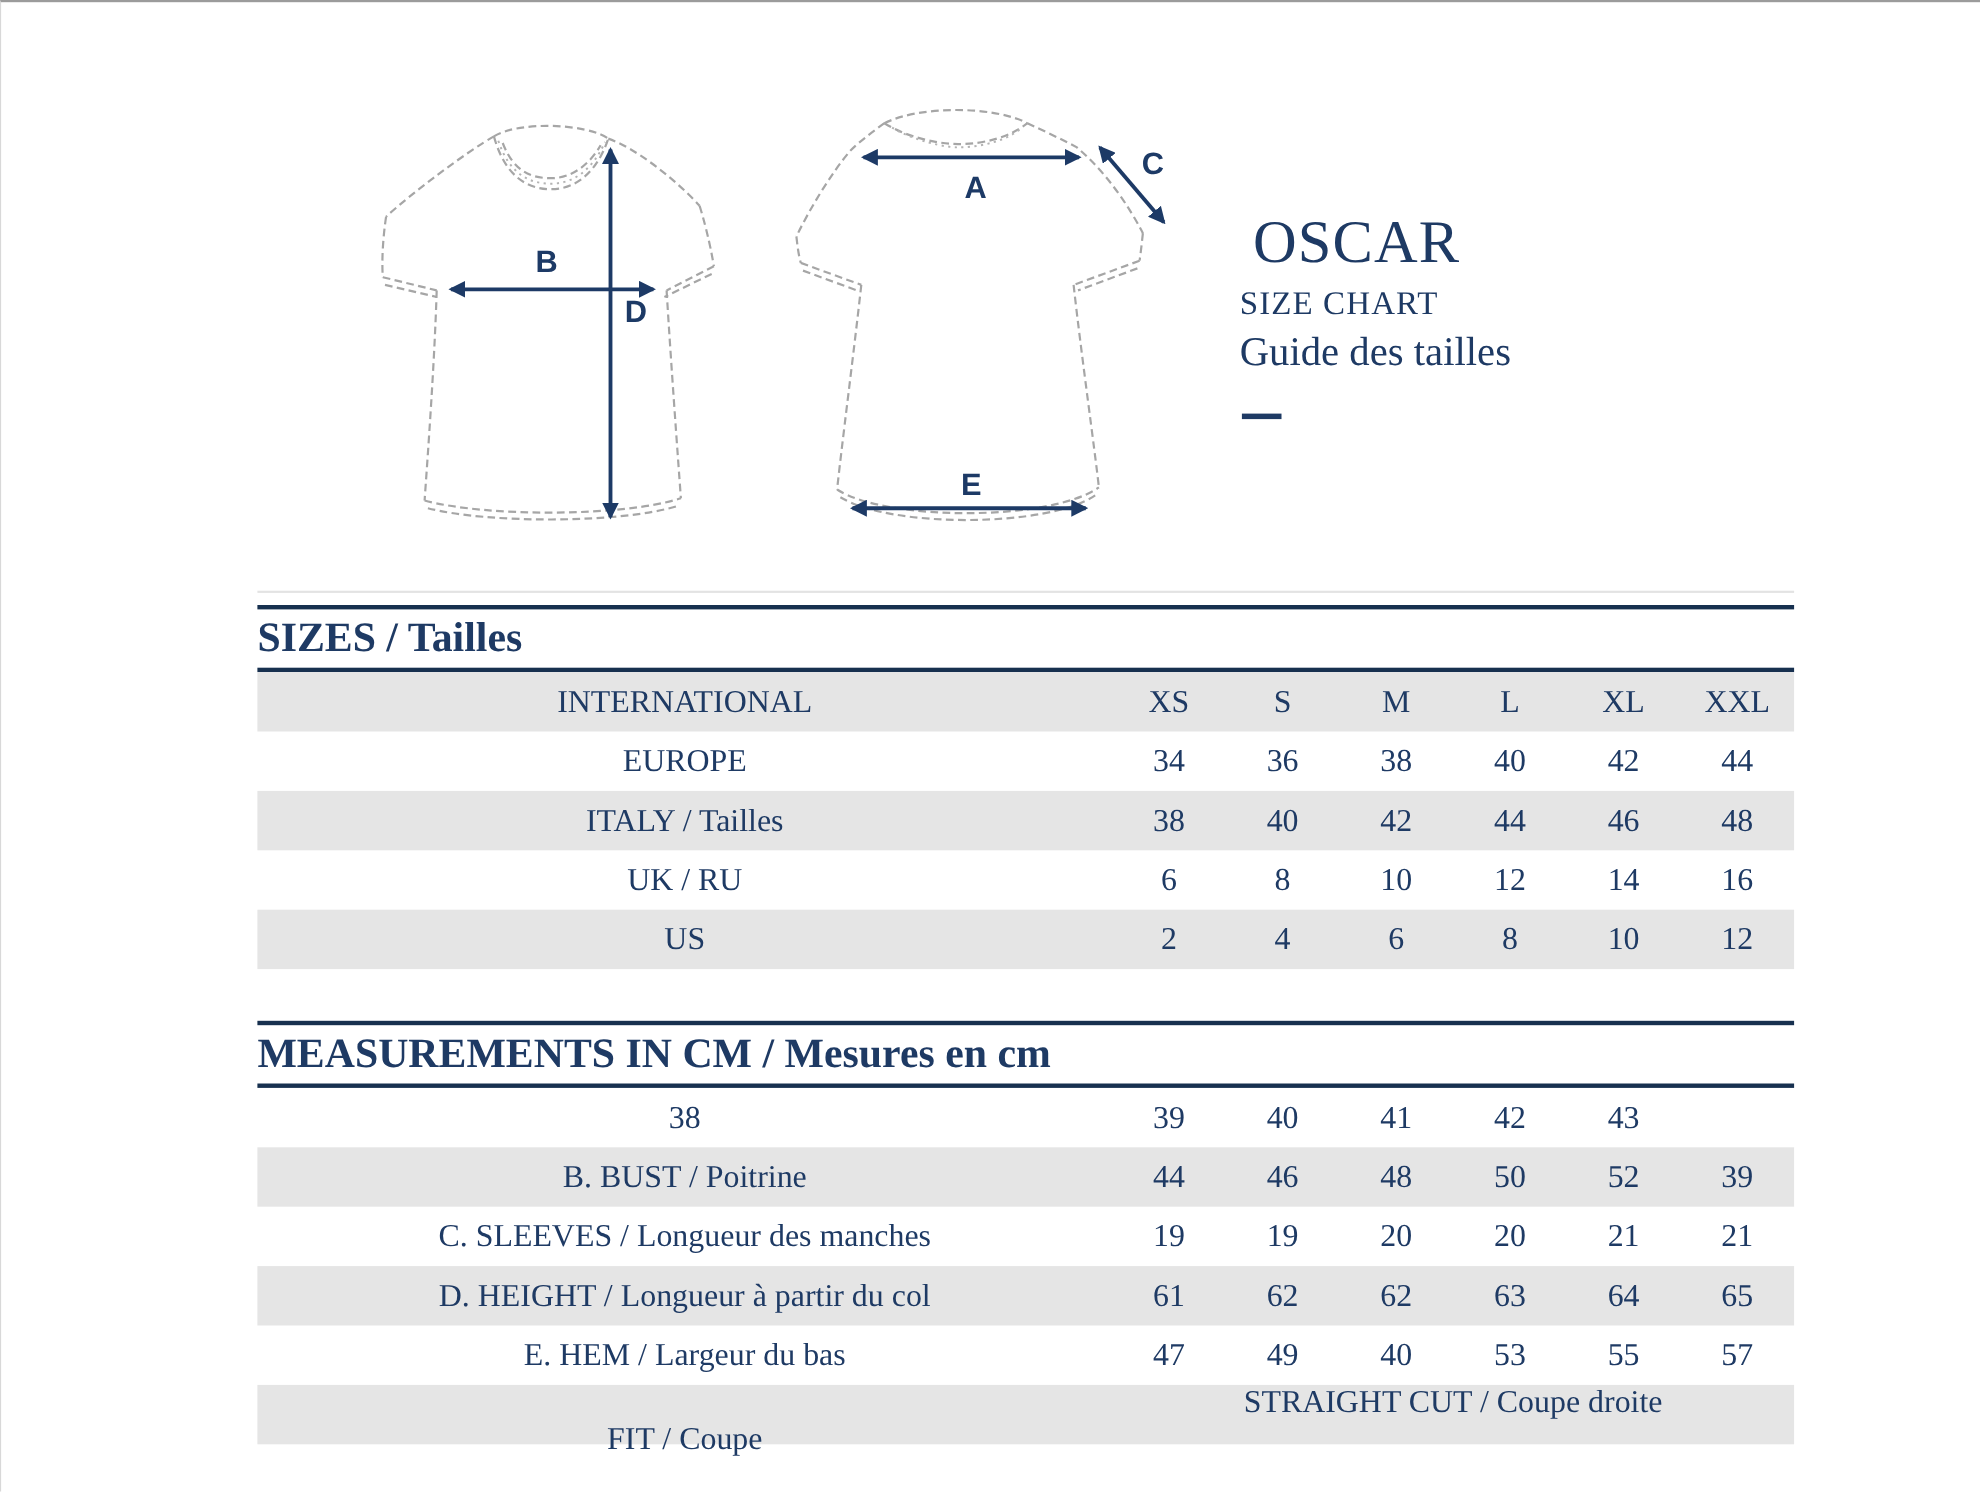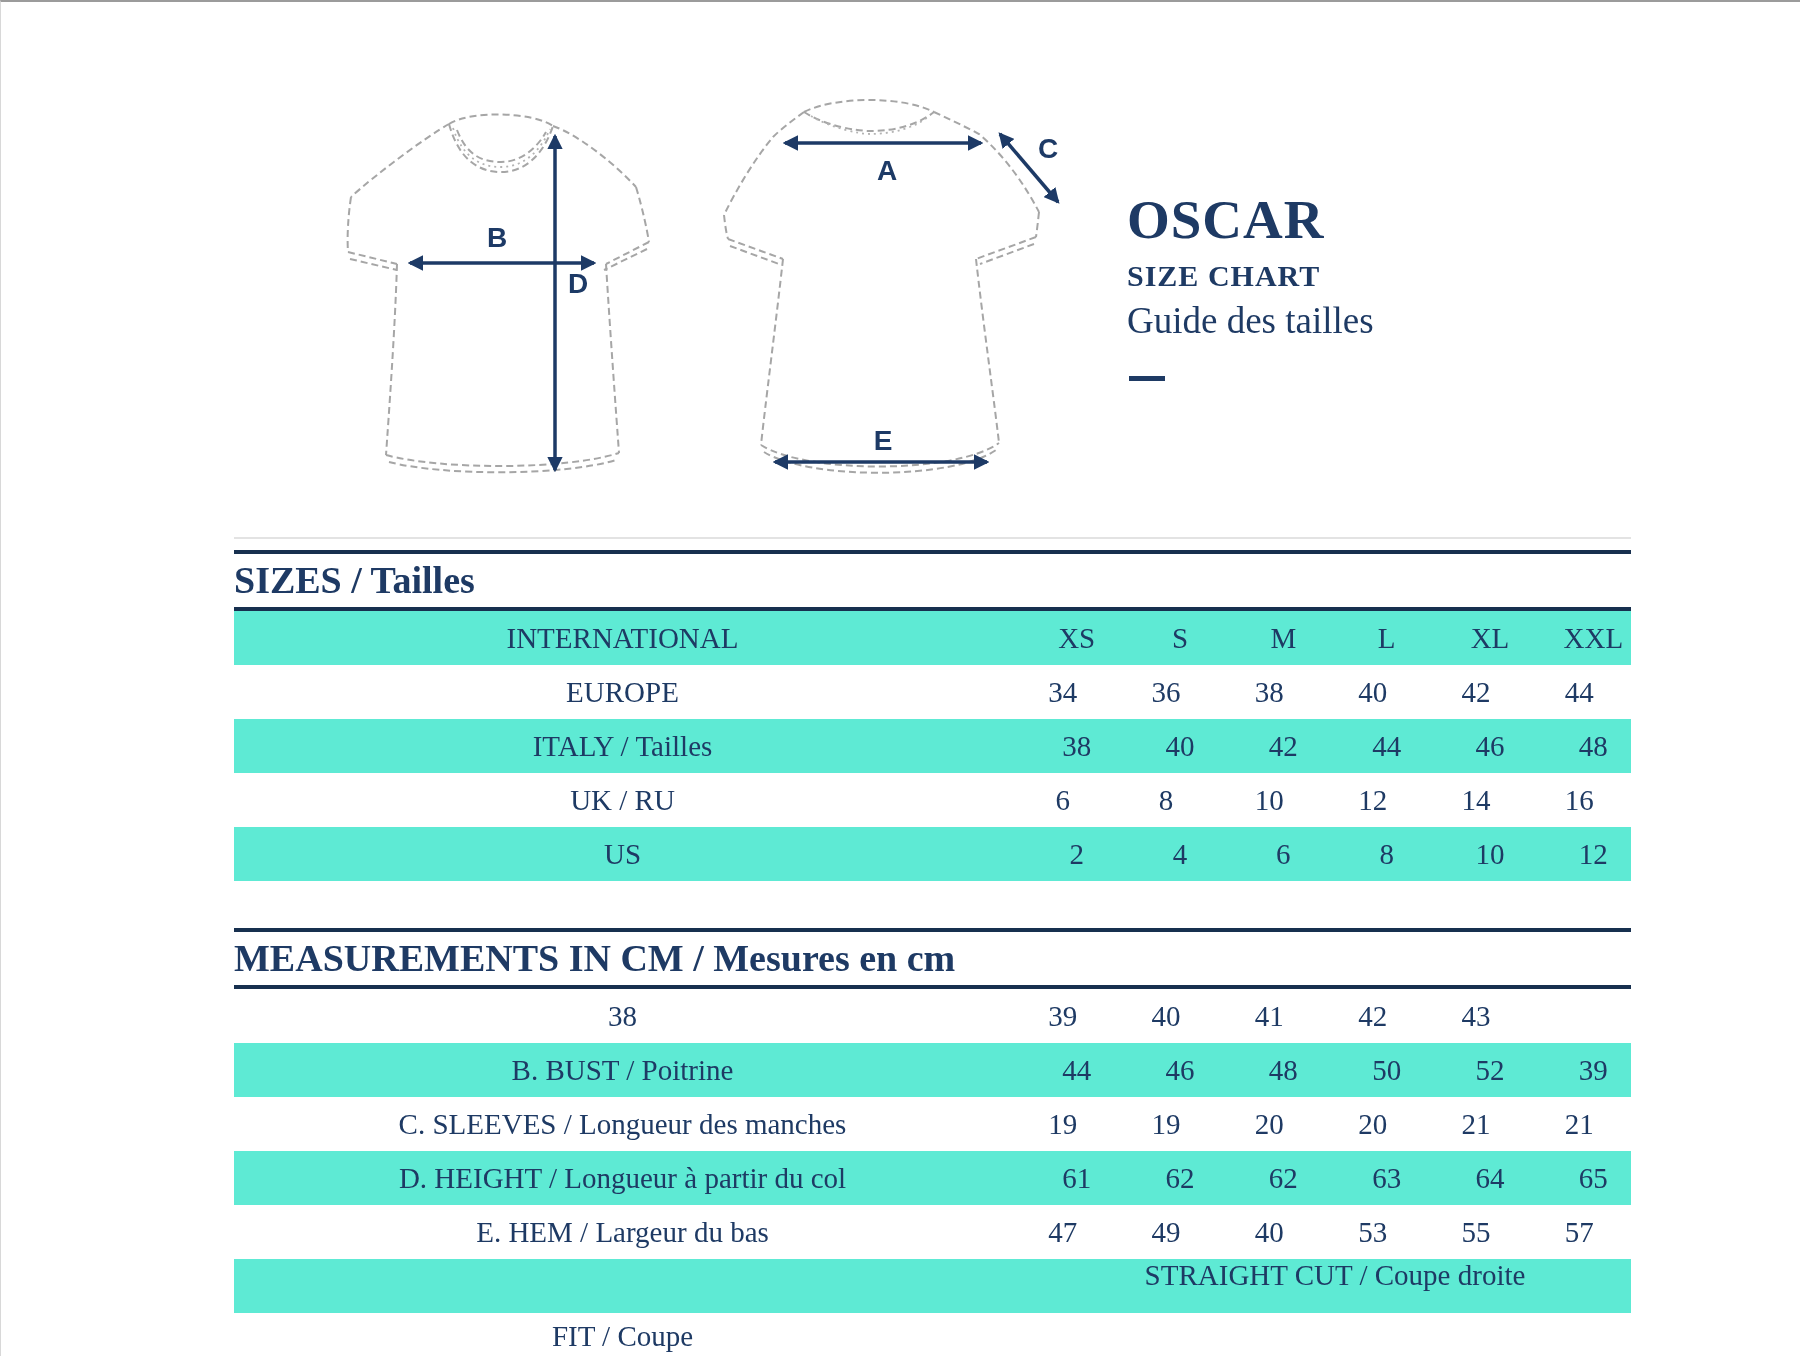--- a/index.html
+++ b/index.html
@@ -11,37 +11,37 @@
 
   
   .shirt { position:absolute; }
   .shirt-front { left:330px; top:90px; }
   .shirt-back  { left:720px; top:80px; }
   .dim-letter { font-family:"Liberation Sans","DejaVu Sans",sans-serif;
                 font-weight:bold; font-size:28px; fill:#1d3a66; }
 
   
   .brand-block { position:absolute; left:1126px; top:0; width:420px; }
-  .brand-title { position:absolute; left:0; top:186px; font-size:55px; font-weight:bold;
+  .brand-title { position:absolute; left:12px; top:186px; font-size:55px; font-weight:normal;
                  letter-spacing:1px; white-space:nowrap; }
-  .brand-sub   { position:absolute; left:0; top:257px; font-size:30px; font-weight:bold;
+  .brand-sub   { position:absolute; left:0; top:257px; font-size:30px; font-weight:normal;
                  letter-spacing:1px; white-space:nowrap; }
   .brand-guide { position:absolute; left:0; top:297px; font-size:37px; white-space:nowrap; }
   .brand-dash  { position:absolute; left:2px; top:374px; width:36px; height:5px; background:#1e3a64; }
 
   
   .tables { position:absolute; left:233px; top:535px; width:1397px; }
   .rule-thin { height:2px; background:#e3e3e3; }
   .rule-navy { height:4px; background:#17304f; }
   .sizes-top-gap { height:11px; }
   .theader { height:53px; line-height:53px; text-align:left;
              font-weight:bold; font-size:38px; }
   .trow { display:grid; grid-template-columns:777px repeat(6,1fr);
           height:54px; align-items:center; text-align:center; font-size:29px; }
-  .trow.gray { background:#5eead4;gap:28px; }
+  .trow.gray { background:#e5e5e5; }
   .cell { white-space:nowrap; }
   .fit-value { grid-column:2 / 8; }
   .m-gap { height:47px; }
 </style>
 </head>
 <body>
 
 <div class="page">
 
   <svg class="shirt shirt-front" width="340" height="400" viewBox="0 0 340 400">

